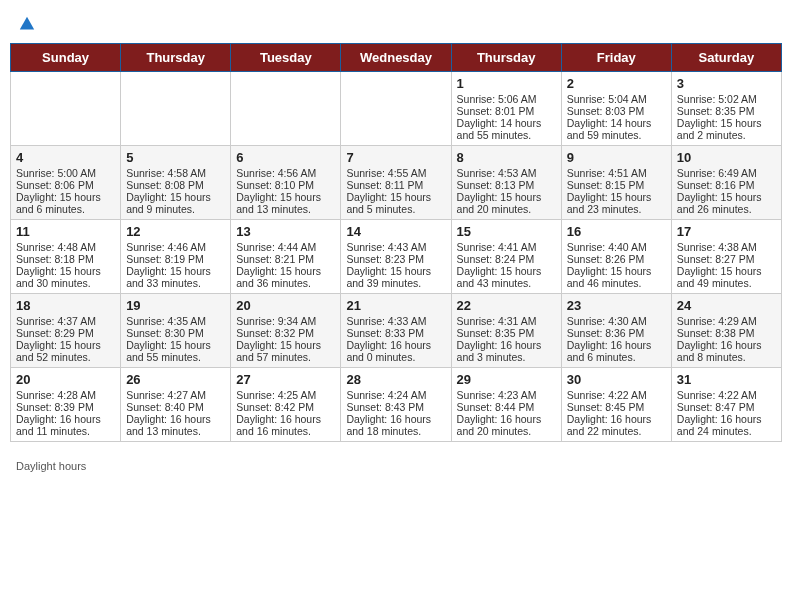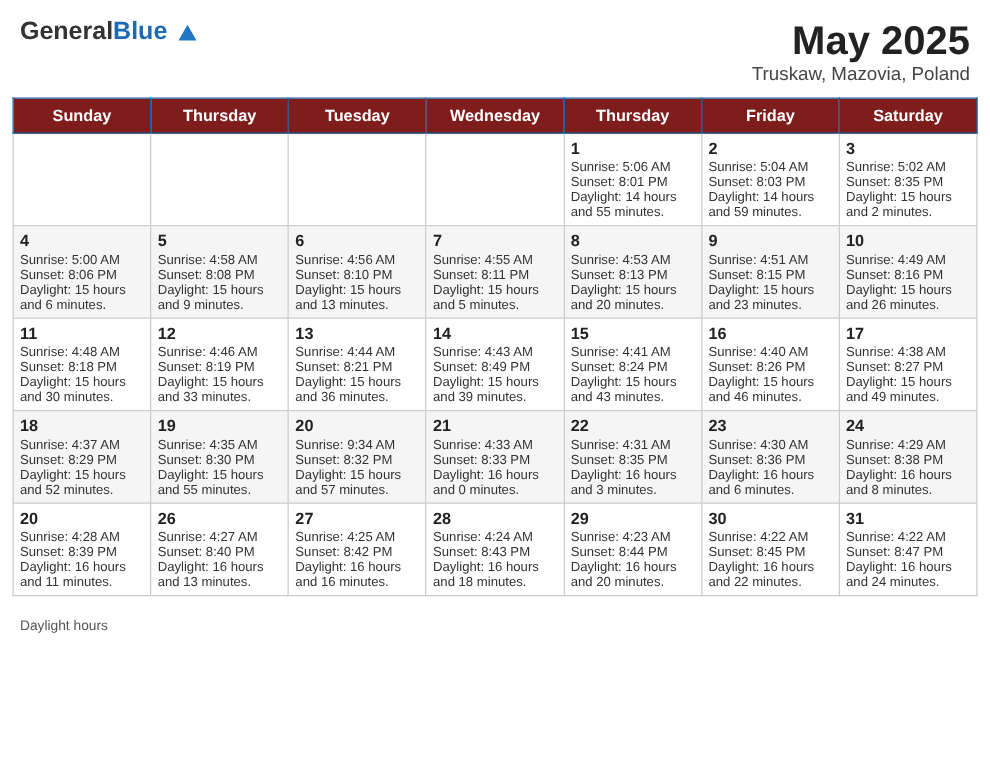--- a/index.html
+++ b/index.html
@@ -94,31 +94,24 @@
       color: #555;
       padding: 2px 6px;
     }
   </style>
 </head>
 <body>
 
 <div class="header">
   <div class="logo">
     <div>
-      <span class="logo-text">
-        <span class="logo-general">General</span><span class="logo-blue">Blue</span>
-      </span>
       <svg class="logo-icon" viewBox="0 0 20 20" style="display:inline-block;vertical-align:middle;margin-left:2px;">
         <polygon points="2,16 10,2 18,16" fill="#2176c7"></polygon>
       </svg>
     </div>
-  </div>
-  <div class="title-block">
-    <h1>May 2025</h1>
-    <h2>Truskaw, Mazovia, Poland</h2>
   </div>
 </div>
 
 <table class="calendar">
   <thead>
     <tr>
     <th>Sunday</th>
         <th>Thursday</th>
         <th>Tuesday</th>
         <th>Wednesday</th>
@@ -184,21 +177,21 @@
           <div>Daylight: 15 hours and 20 minutes.</div>
         </td>
         <td>
           <span class="day-number">9</span>
           <div>Sunrise: 4:51 AM</div>
           <div>Sunset: 8:15 PM</div>
           <div>Daylight: 15 hours and 23 minutes.</div>
         </td>
         <td>
           <span class="day-number">10</span>
-          <div>Sunrise: 4:49 AM</div>
+          <div>Sunrise: 6:49 AM</div>
           <div>Sunset: 8:16 PM</div>
           <div>Daylight: 15 hours and 26 minutes.</div>
         </td>
       </tr>
       <tr>
         <td>
           <span class="day-number">11</span>
           <div>Sunrise: 4:48 AM</div>
           <div>Sunset: 8:18 PM</div>
           <div>Daylight: 15 hours and 30 minutes.</div>
@@ -211,21 +204,21 @@
         </td>
         <td>
           <span class="day-number">13</span>
           <div>Sunrise: 4:44 AM</div>
           <div>Sunset: 8:21 PM</div>
           <div>Daylight: 15 hours and 36 minutes.</div>
         </td>
         <td>
           <span class="day-number">14</span>
           <div>Sunrise: 4:43 AM</div>
-          <div>Sunset: 8:49 PM</div>
+          <div>Sunset: 8:23 PM</div>
           <div>Daylight: 15 hours and 39 minutes.</div>
         </td>
         <td>
           <span class="day-number">15</span>
           <div>Sunrise: 4:41 AM</div>
           <div>Sunset: 8:24 PM</div>
           <div>Daylight: 15 hours and 43 minutes.</div>
         </td>
         <td>
           <span class="day-number">16</span>

